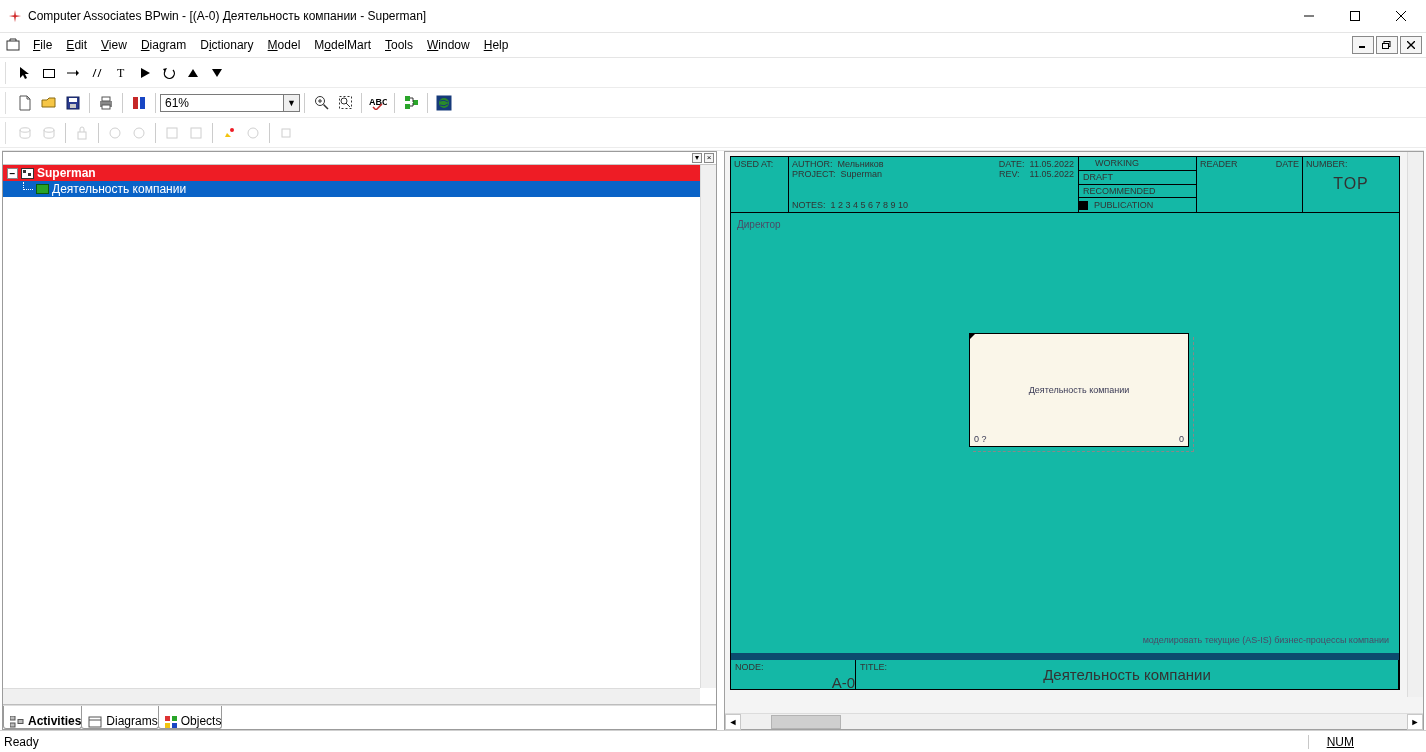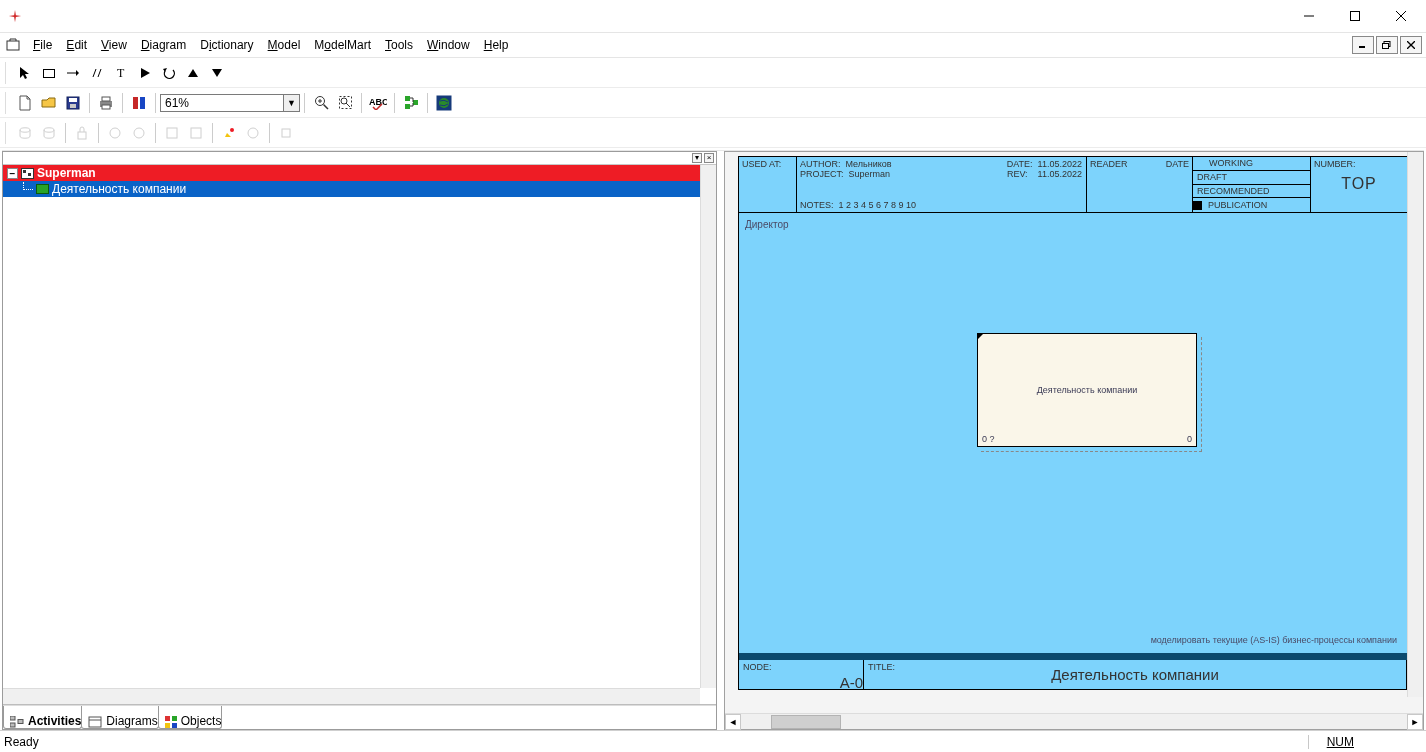--- a/index.html
+++ b/index.html
@@ -146,23 +146,22 @@
   }
   .tab.active { font-weight:bold;background:#fff;border-bottom-color:#999;}
   .splitter { width:7px;cursor:col-resize;background:#fff; }
   .right-pane {
     flex:1;display:flex;flex-direction:column;border:1px solid #a0a0a0;
     position:relative;background:#f4f4f4;
   }
   .canvas-area{flex:1;overflow:hidden;position:relative;}
   .page {
     position:absolute;top:4px;left:5px;width:670px;height:534px;
-    background:#7dd3fc;border:1px solid #000;
+    background:#14b8a6;border:1px solid #000;
     font-family: Arial, sans-serif;
-    margin-left: 8px;
   }
   .idef-header{
     position:absolute;top:0;left:0;right:0;height:56px;border-bottom:1px solid #000;
     display:flex;font-size:9px;color:#333;
   }
   .idef-h-cell{border-right:1px solid #000;padding:2px 3px;}
   .idef-status-rows{display:flex;flex-direction:column;}
   .idef-status-rows > div{border-bottom:1px solid #000;height:14px;padding:1px 4px;display:flex;align-items:center;gap:4px;}
   .idef-status-rows > div:last-child{border-bottom:none;}
   .idef-footer{
@@ -197,20 +196,21 @@
 </style>
 </head>
 <body>
 
 <div class="titlebar">
   <span class="app-icon">
     <svg viewBox="0 0 16 16">
         <path d="M8 1 L9 7 L15 8 L9 9 L8 15 L7 9 L1 8 L7 7 Z" fill="#d02828"></path>
       </svg>
   </span>
+  <span class="title">Computer Associates BPwin - [(A-0) Деятельность компании - Superman]</span>
   <div class="win-controls">
     <div class="win-btn">
         <svg viewBox="0 0 10 10">
           <line x1="0" y1="5" x2="10" y2="5" stroke="#000"></line>
         </svg>
       </div>
     <div class="win-btn">
         <svg viewBox="0 0 10 10">
           <rect x="0.5" y="0.5" width="9" height="9" fill="none" stroke="#000"></rect>
         </svg>
@@ -538,40 +538,40 @@
           </div>
           <div class="idef-h-cell" style="width:290px;position:relative;">
             <div><span>AUTHOR:</span>&nbsp;&nbsp;<span>Мельников</span></div>
             <div><span>PROJECT:</span>&nbsp;&nbsp;<span>Superman</span></div>
             <div style="position:absolute;bottom:2px;left:3px;"><span>NOTES:</span>&nbsp;&nbsp;<span>1 2 3 4 5 6 7 8 9 10</span></div>
             <div style="position:absolute;top:2px;right:4px;text-align:right;">
               <div><span>DATE:</span>&nbsp;&nbsp;<span>11.05.2022</span></div>
               <div><span>REV:</span>&nbsp;&nbsp;&nbsp;&nbsp;<span>11.05.2022</span></div>
             </div>
           </div>
-          <div class="idef-h-cell" style="width:106px;">
-            <span>READER</span>
-            <span style="float:right;">DATE</span>
-          </div>
           <div class="idef-h-cell idef-status-rows" style="width:118px;padding:0;">
             <div>
                 <span style="width:8px;height:8px;"></span>
                 <span>WORKING</span>
               </div>
             <div>
                 <span>DRAFT</span>
               </div>
             <div>
                 <span>RECOMMENDED</span>
               </div>
             <div>
                 <span style="width:9px;height:9px;background:#000;display:inline-block;margin-left:-4px;margin-right:2px;"></span>
                 <span>PUBLICATION</span>
               </div>
           </div>
+          <div class="idef-h-cell" style="width:106px;">
+            <span>READER</span>
+            <span style="float:right;">DATE</span>
+          </div>
           <div class="idef-h-cell" style="flex:1;border-right:none;position:relative;">
             <span>NUMBER:</span>
             <div style="position:absolute;top:18px;left:0;right:0;text-align:center;font-size:16px;letter-spacing:1px;">TOP</div>
           </div>
         </div>
 
         <div class="diagram-body">
           <div style="position:absolute;top:6px;left:6px;font-size:10px;color:#4a4a66;">Директор</div>
           <div class="activ-box">
             <svg style="position:absolute;top:-1px;left:-1px;" width="12" height="12" viewBox="0 0 12 12">

